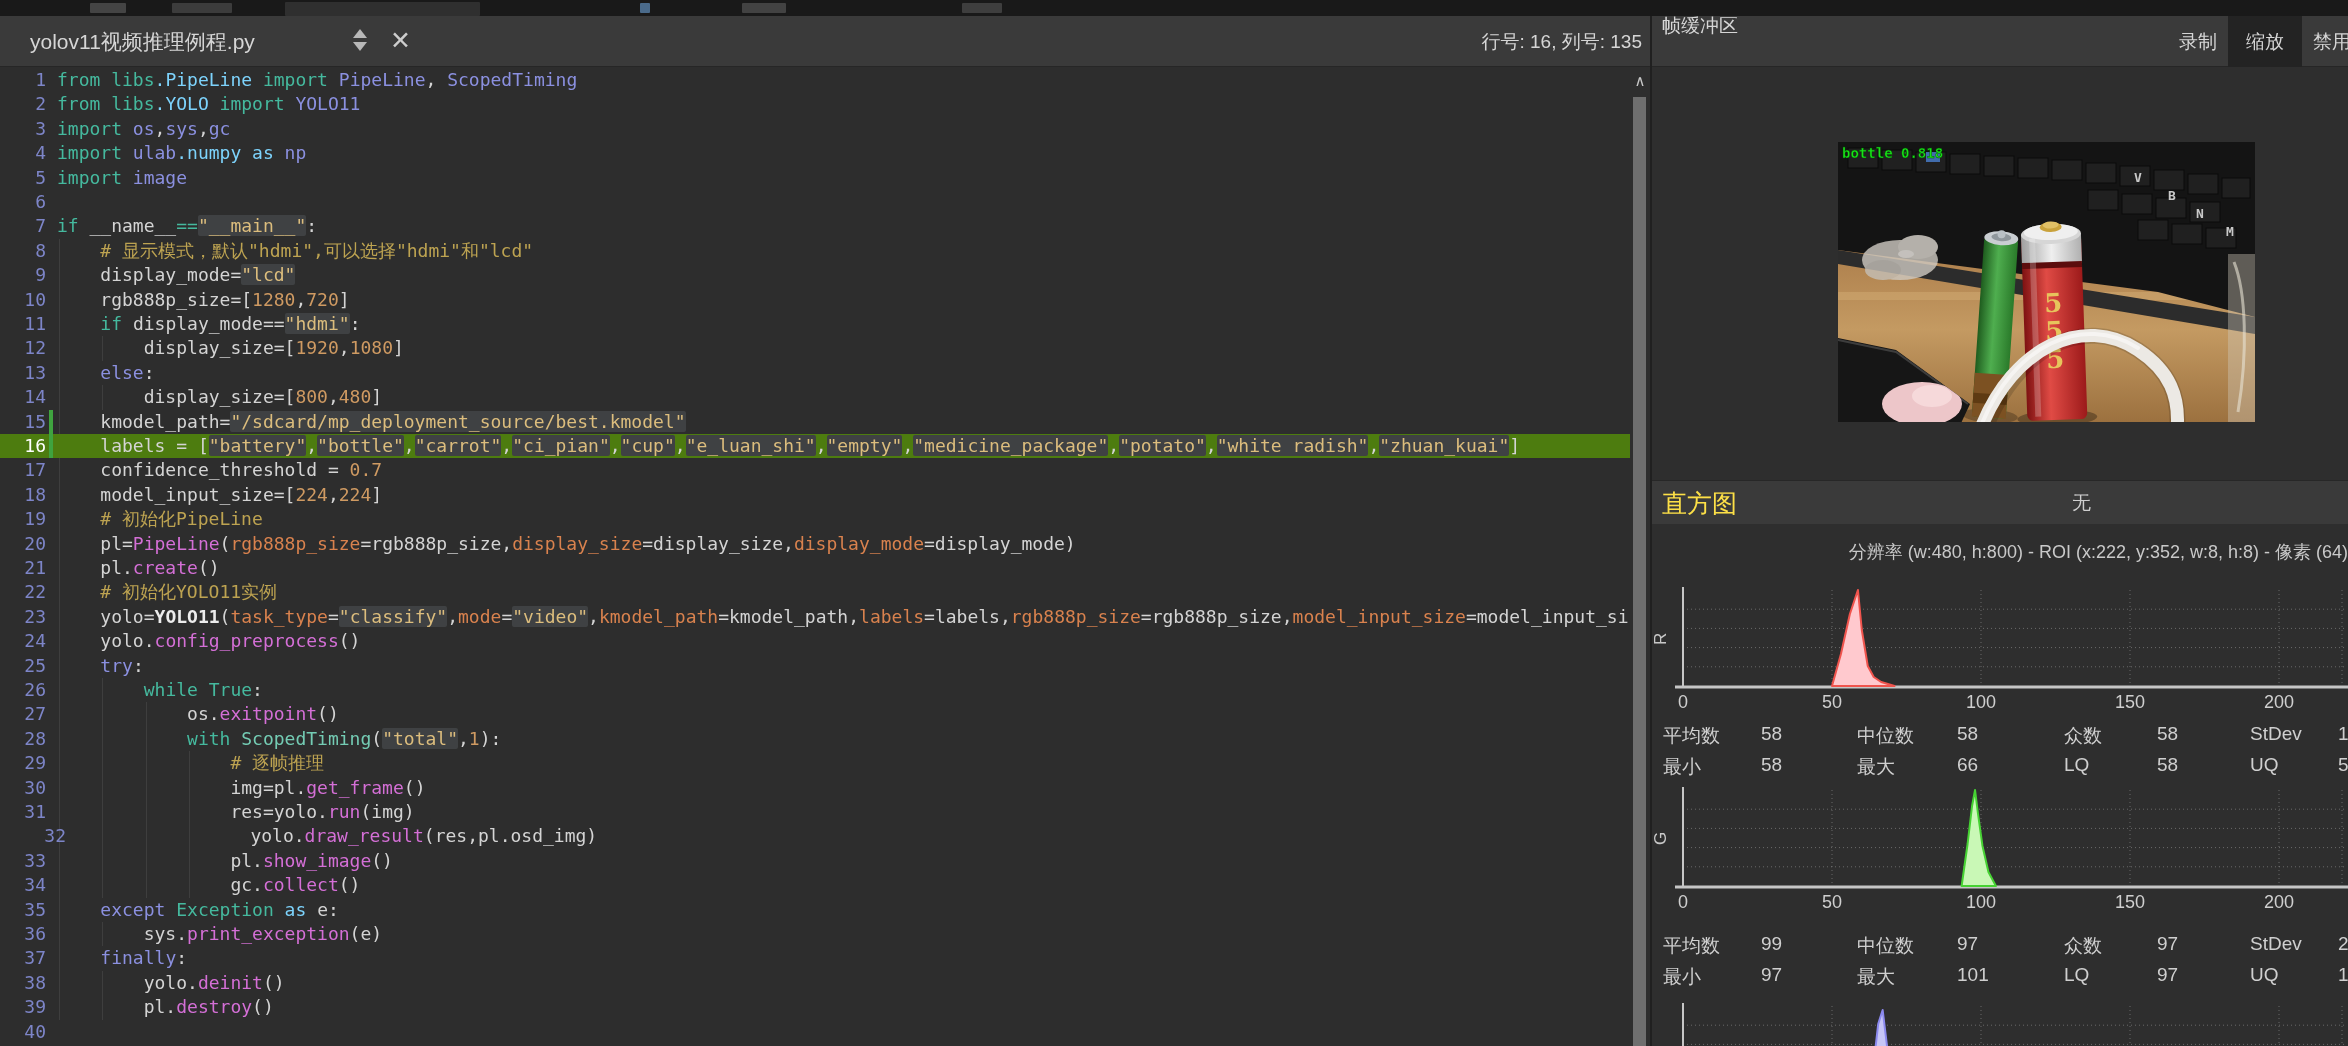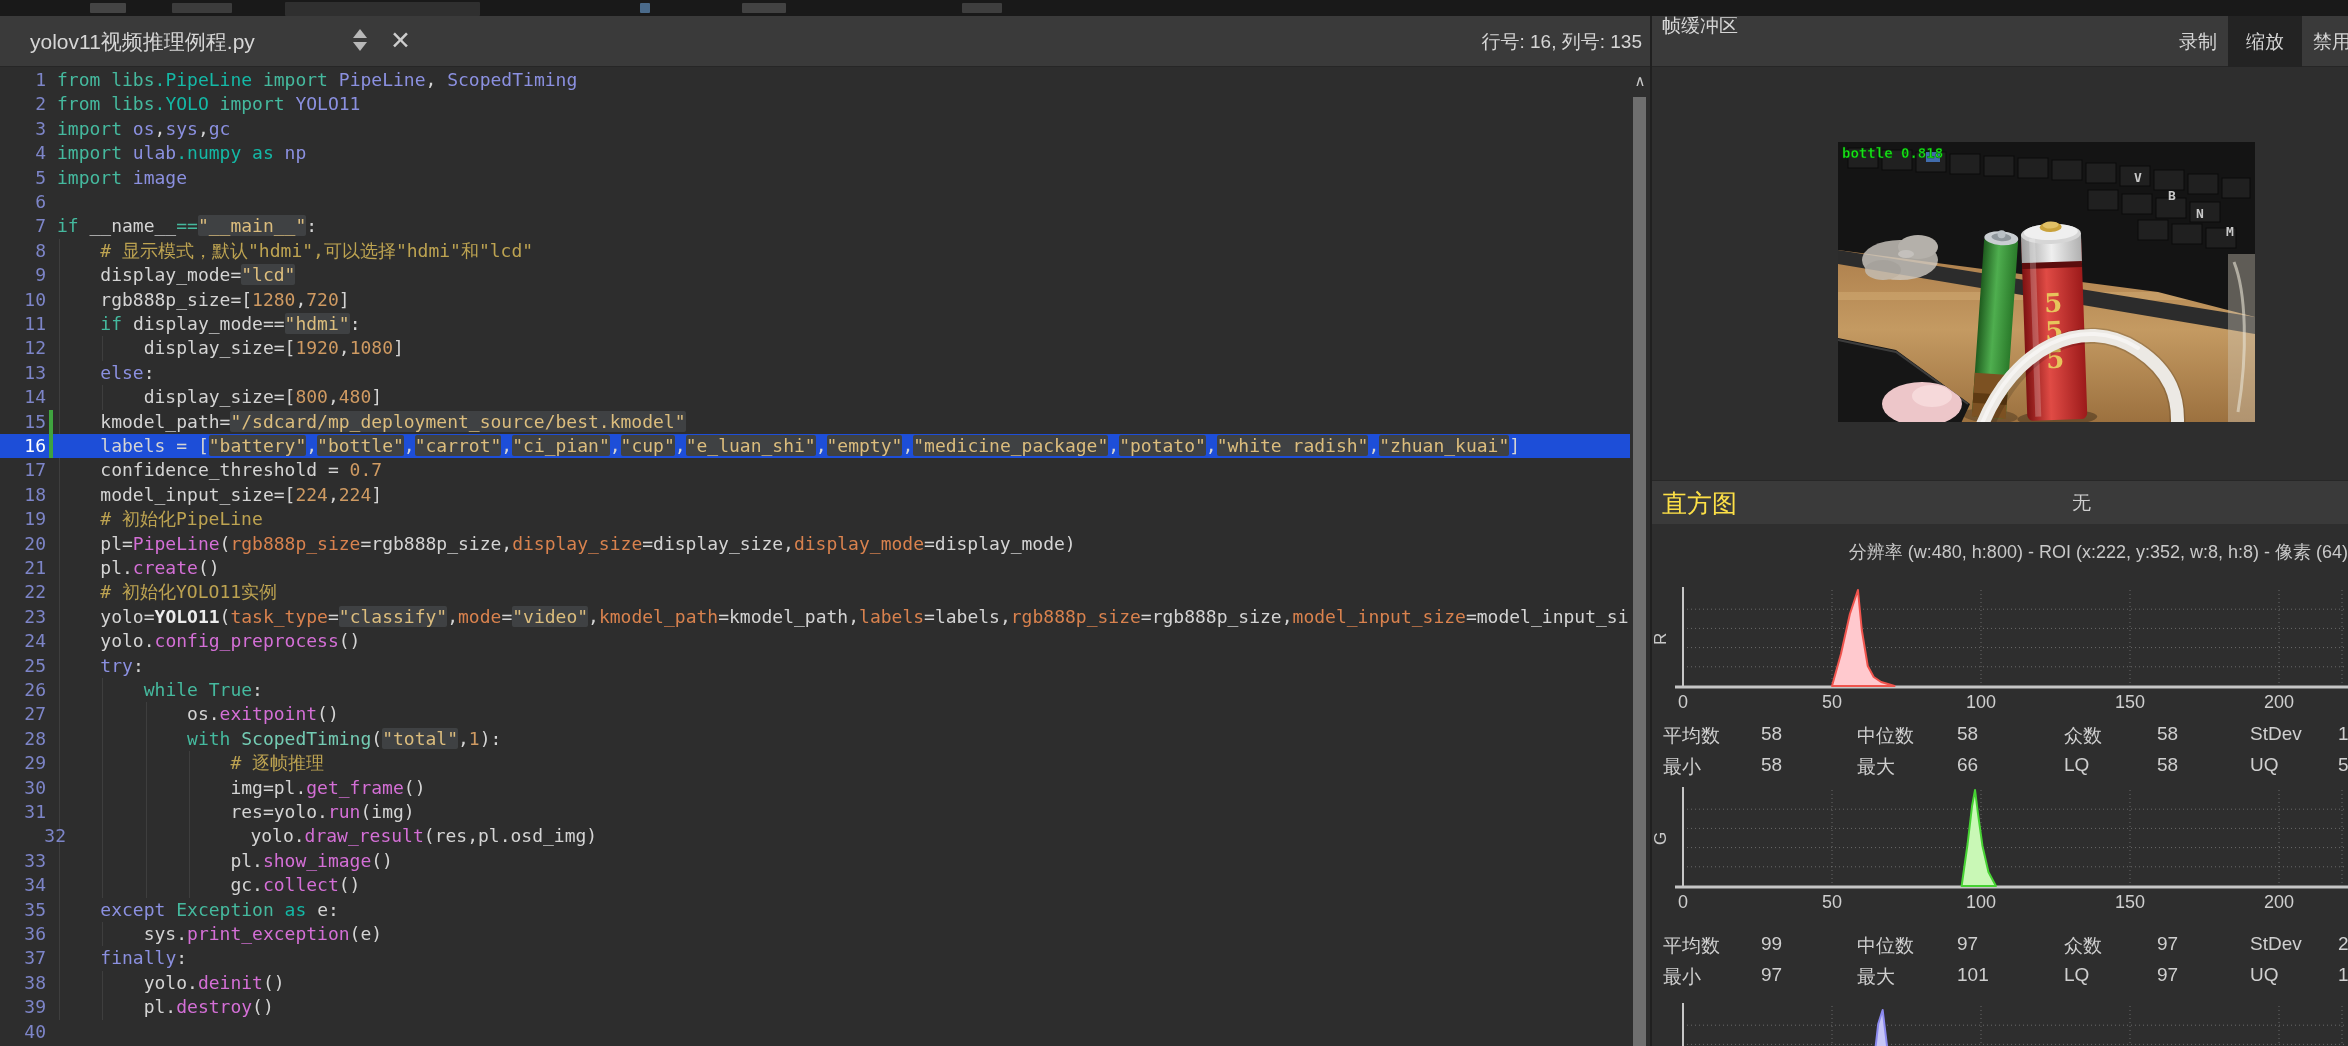--- a/index.html
+++ b/index.html
@@ -20,27 +20,27 @@
   #line-col{right:706px;top:0;height:51px;line-height:51px;font-size:19px;color:#d6d6d6}
   #fb-label{left:1662px;top:0;height:51px;line-height:51px;font-size:19px;color:#d6d6d6}
   .hdr-btn{top:16px;height:51px;line-height:51px;font-size:19px;color:#d6d6d6;text-align:center;cursor:pointer}
   #btn-record{left:2168px;width:60px}
   #btn-zoom{left:2228px;width:74px;background:#232323}
   #btn-disable{left:2302px;width:60px}
   
   #editor{left:0;top:67px;width:1630px;height:979px;background:#2d2d2d;overflow:hidden}
   .code-row{position:absolute;left:0;width:1630px;height:24.4px;line-height:24.4px;white-space:pre;
     font-family:"DejaVu Sans Mono","Liberation Mono",monospace;font-size:18px}
-  .code-row.current{background:#1d4ed8}
+  .code-row.current{background:#4d7c0f}
   .gut{position:absolute;left:0;top:0;width:46px;text-align:right;color:#7d85c8}
   .gut.cur{color:#ffffff}
   .code-txt{position:absolute;left:57px;top:0;white-space:pre}
   .guide{position:absolute;width:1px;background:#3e3e3e}
   .chbar{position:absolute;left:49px;width:4px;background:#3fa33f}
-  .tk-k{color:#45b99e}.tk-v{color:#8b90e0}.tk-m{color:#8b90e0}.tk-a{color:#14b8a6}
+  .tk-k{color:#45b99e}.tk-v{color:#8b90e0}.tk-m{color:#8b90e0}.tk-a{color:#7dd3fc}
   .tk-f{color:#d46fd6}.tk-s{color:#dcbd7d;background:#3f4143;border-radius:2px}
   .tk-n{color:#cf9a62}.tk-c{color:#bda351}.tk-w{color:#d9824e}
   .tk-y{color:#ececec;font-weight:700}.tk-z{color:#74ccb4}.tk-d{color:#d4d4d4}
   
   #scrollbar{left:1630px;top:67px;width:20px;height:979px;background:#2e2e2e}
   #scroll-up{position:absolute;left:0;top:2px;width:20px;height:24px;color:#c8c8c8;font-size:15px;text-align:center;line-height:24px;cursor:pointer}
   #scroll-thumb{position:absolute;left:3px;top:30px;width:13px;height:1005px;background:#6f6f6f;cursor:pointer}
   #v-divider{left:1650px;top:16px;width:2px;height:1030px;background:#202020}
   
   #right-panel{left:1652px;top:67px;width:696px;height:979px;background:#2e2e2e}

